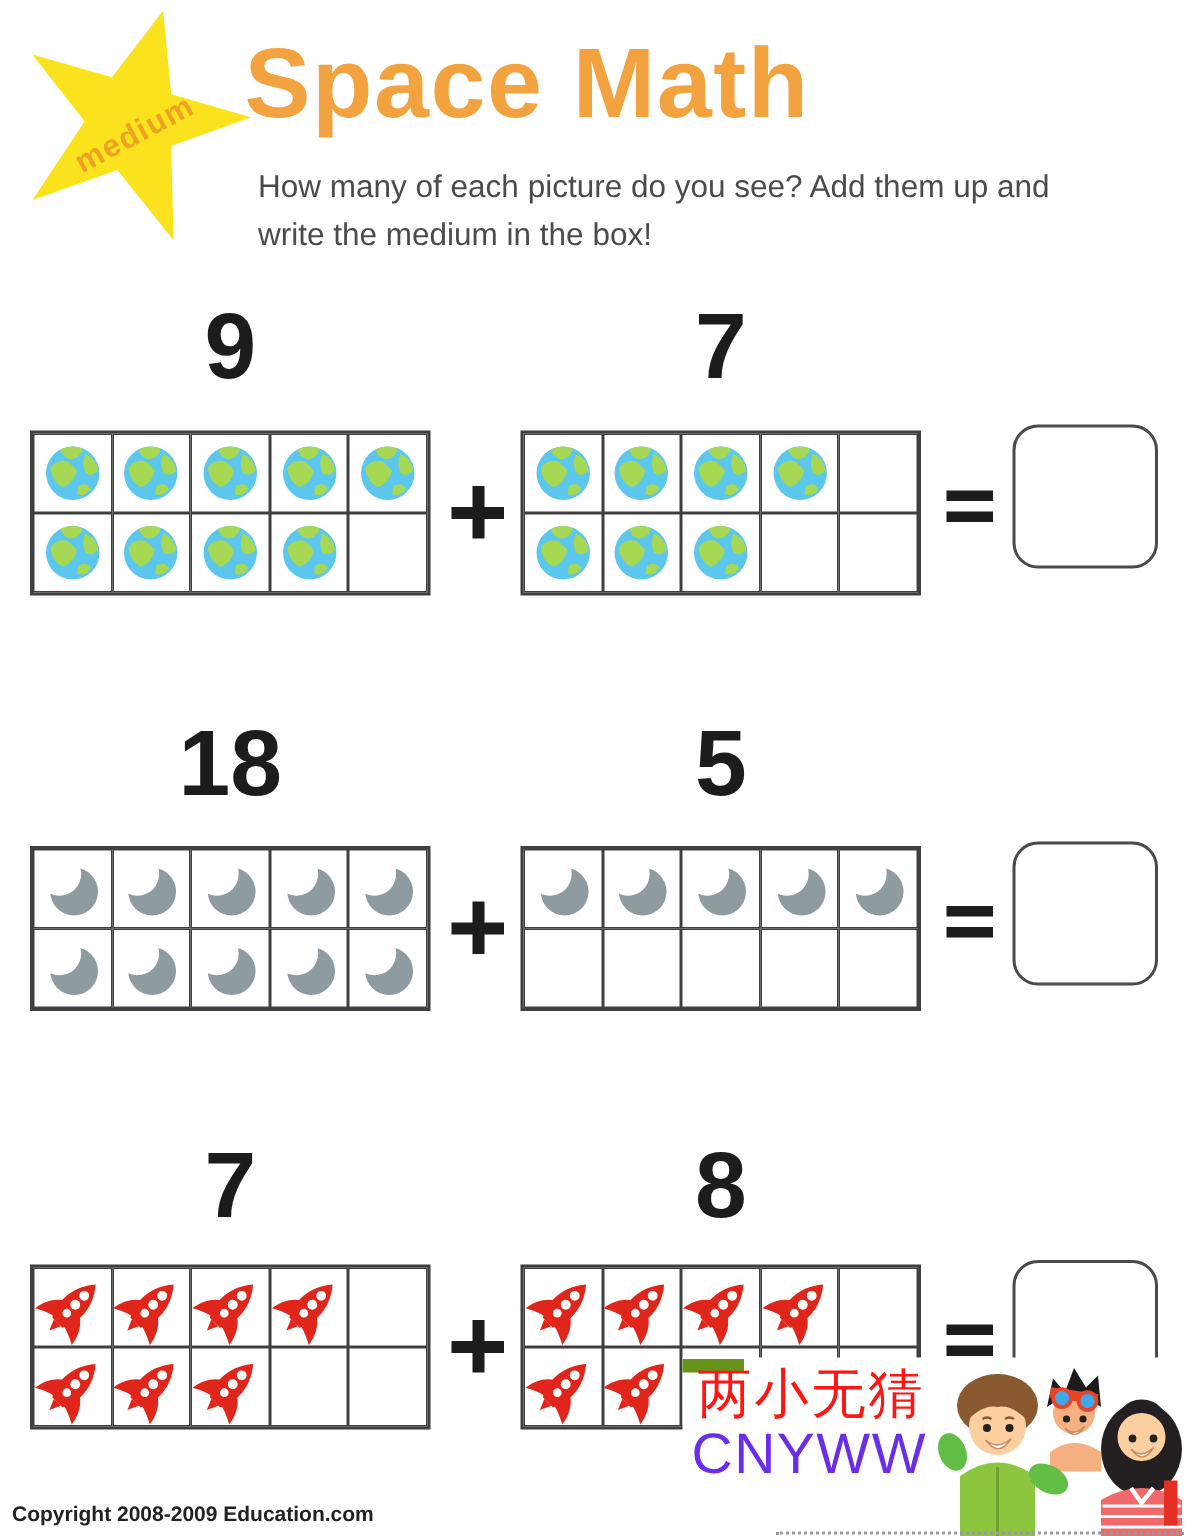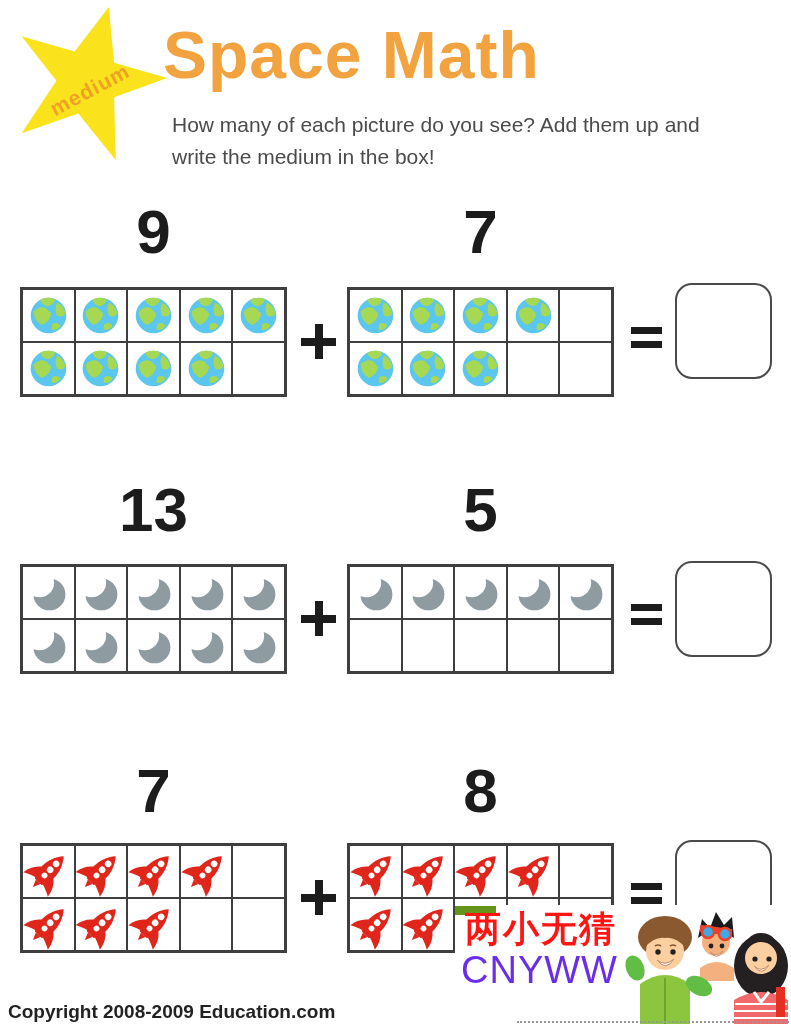--- a/index.html
+++ b/index.html
@@ -35,26 +35,26 @@
   .plus{position:absolute;left:301px;width:35px;height:35px}
   .plus::before{content:"";position:absolute;left:0;top:14px;width:35px;height:8px;background:var(--c-number)}
   .plus::after{content:"";position:absolute;left:14px;top:0;width:8px;height:35px;background:var(--c-number)}
   .equals{position:absolute;left:631px;width:31px;height:21px}
   .equals::before,.equals::after{content:"";position:absolute;left:0;width:31px;height:7px;background:var(--c-number)}
   .equals::before{top:0}.equals::after{bottom:0}
   .answer-box{position:absolute;left:675px;width:97px;height:96px;border:2px solid #4A4A4A;
     border-radius:17px;background:#fff}
 
   
-  .copyright{position:absolute;left:8px;top:1001px;font-size:19px;font-weight:bold;color:#222}
+  .copyright{position:absolute;left:8px;top:1001px;font-size:14px;font-weight:bold;color:#222}
 
   
   .watermark{position:absolute;left:455px;top:905px;right:0;bottom:0;background:#fff;z-index:5}
   .wm-green-bar{position:absolute;left:0;top:1px;width:41px;height:9px;background:var(--c-wm-green)}
-  .wm-line1{position:absolute;left:10px;top:6px;font-size:36px;font-weight:bold;color:var(--c-wm-red);
+  .wm-line1{position:absolute;left:10px;top:6px;font-size:36px;font-weight:normal;color:var(--c-wm-red);
     letter-spacing:2px;line-height:1;white-space:nowrap}
   .wm-line2{position:absolute;left:6px;top:46px;font-size:38px;font-weight:normal;color:var(--c-wm-purple);
     letter-spacing:1px;line-height:1;white-space:nowrap}
   .wm-line3{position:absolute;left:16px;top:87px;font-size:24px;font-weight:bold;color:var(--c-wm-dark);
     letter-spacing:6px;line-height:1;white-space:nowrap}
   .wm-kids{position:absolute;right:0;bottom:0;width:178px;height:118px}
   .wm-red-bar{position:absolute;right:6px;bottom:7px;width:9px;height:30px;background:var(--c-wm-redbar)}
   .wm-dots{position:absolute;left:62px;right:2px;bottom:1px;height:0;border-bottom:2px dotted #999}
 </style>
 </head>
@@ -196,21 +196,21 @@
           </svg>
         </div>
         <div class="cell"></div>
         <div class="cell"></div>
       </div>
     <div class="equals" style="top:327px"></div>
     <div class="answer-box" style="top:283px"></div>
   </section>
 
   <section>
-    <div class="num num-1" style="top:479px">13</div>
+    <div class="num num-1" style="top:479px">18</div>
     <div class="num num-2" style="top:479px">5</div>
     <div class="ten-frame frame-1" style="top:564px">
         <div class="cell">
           <svg class="icon" viewBox="0 0 48 48">
             <use href="#icon-moon"></use>
           </svg>
         </div>
         <div class="cell">
           <svg class="icon" viewBox="0 0 48 48">
             <use href="#icon-moon"></use>

